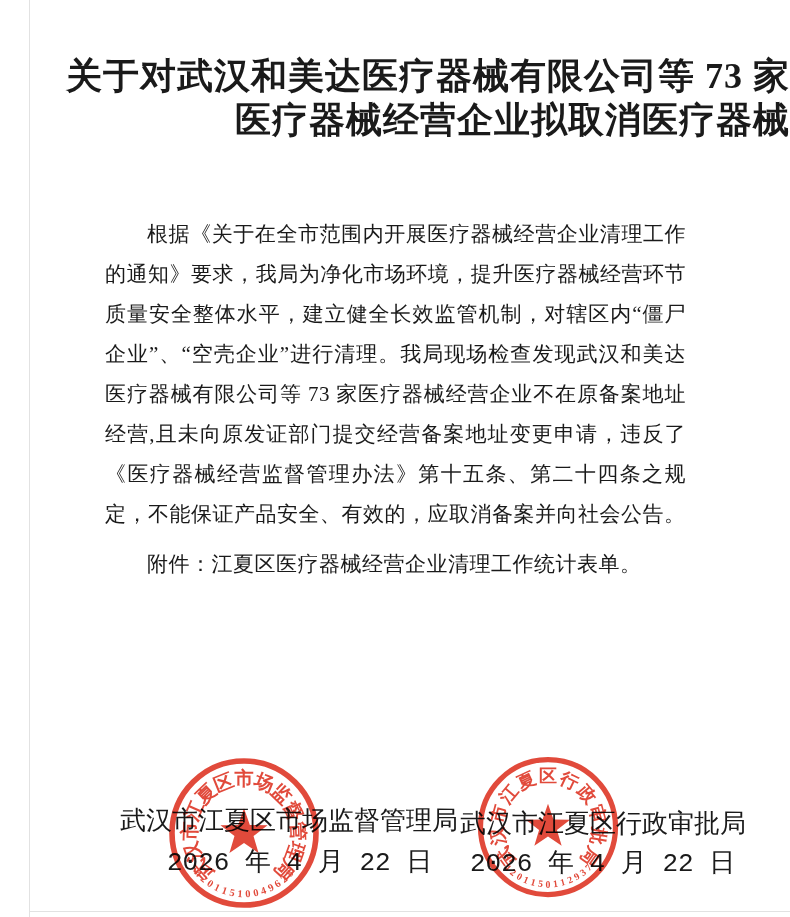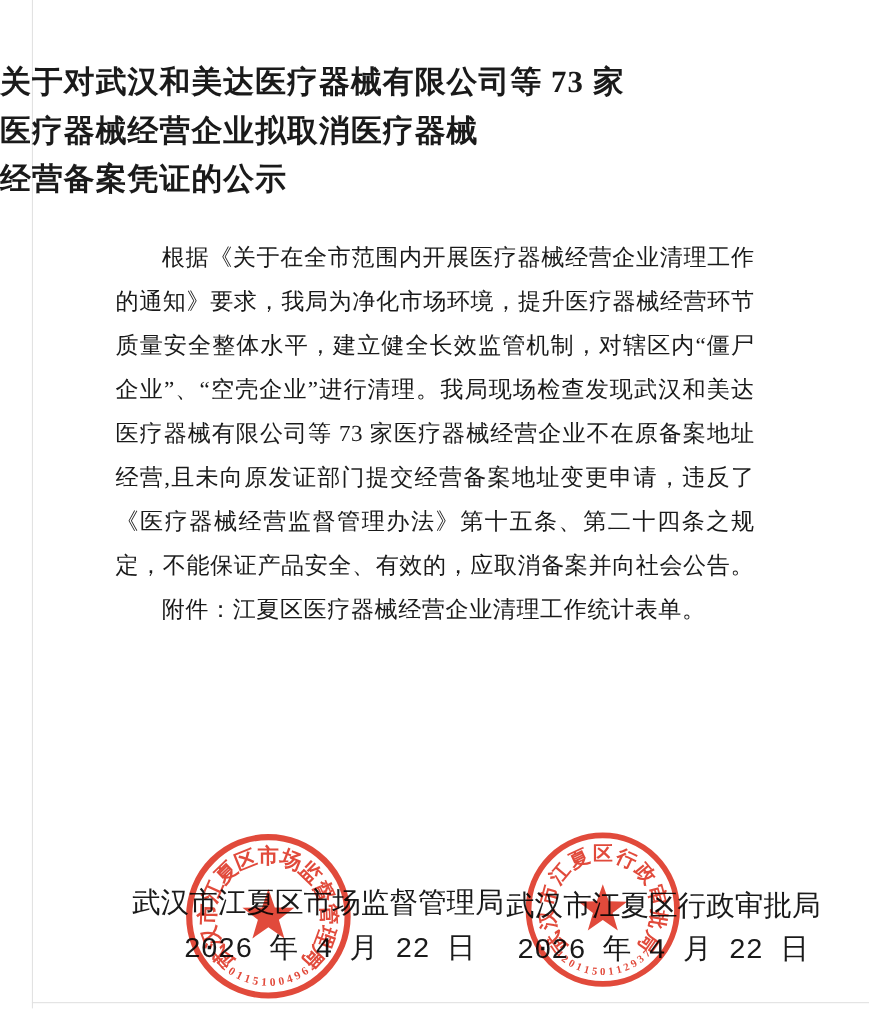--- a/index.html
+++ b/index.html
@@ -22,38 +22,38 @@
   .edge-bottom {
     position: absolute;
     left: 29px; top: 911px;
     width: 761px; height: 1px;
     background: #e2e2e2;
   }
   .title {
     position: absolute;
     left: 0; right: 0;
     top: 54px;
-    text-align: left;
-    font-size: 28px;
+    text-align: right;
+    font-size: 36px;
     font-weight: bold;
     line-height: 44px;
     letter-spacing: 1px;
   }
   .body-text {
     position: absolute;
     left: 105px;
     right: 104px;
     top: 214px;
     font-size: 21px;
     line-height: 40px;
     text-align: justify;
     letter-spacing: 0.5px;
   }
   .body-text p { text-indent: 2em; }
-  .attachment { margin-top: 0; }
+  .attachment { margin-top: 10px; }
   .sig { position: absolute; font-size: 26px; white-space: nowrap; font-family: Liberation Mono, monospace; }
   .sig-org-left  { left: 120px; top: 803px; }
   .sig-date-left { left: 167px; top: 844px; }
   .sig-org-right  { left: 460px; top: 806px; }
   .sig-date-right { left: 470px; top: 845px; }
   .seal {
     position: absolute;
     mix-blend-mode: multiply;
     opacity: 0.92;
     pointer-events: none;
@@ -65,21 +65,20 @@
 <body>
 
 <div class="page">
 
   <div class="edge-left"></div>
   <div class="edge-bottom"></div>
 
   <div class="title">
     <div>关于对武汉和美达医疗器械有限公司等 73 家</div>
     <div>医疗器械经营企业拟取消医疗器械</div>
-    <div>经营备案凭证的公示</div>
   </div>
 
   <div class="body-text">
     <p>根据《关于在全市范围内开展医疗器械经营企业清理工作的通知》要求，我局为净化市场环境，提升医疗器械经营环节质量安全整体水平，建立健全长效监管机制，对辖区内“僵尸企业”、“空壳企业”进行清理。我局现场检查发现武汉和美达医疗器械有限公司等 73 家医疗器械经营企业不在原备案地址经营,且未向原发证部门提交经营备案地址变更申请，违反了《医疗器械经营监督管理办法》第十五条、第二十四条之规定，不能保证产品安全、有效的，应取消备案并向社会公告。</p>
     <p class="attachment">附件：江夏区医疗器械经营企业清理工作统计表单。</p>
   </div>
 
   <div class="sig sig-org-left">武汉市江夏区市场监督管理局</div>
   <div class="sig sig-date-left">2026 年 4 月 22 日</div>
 

